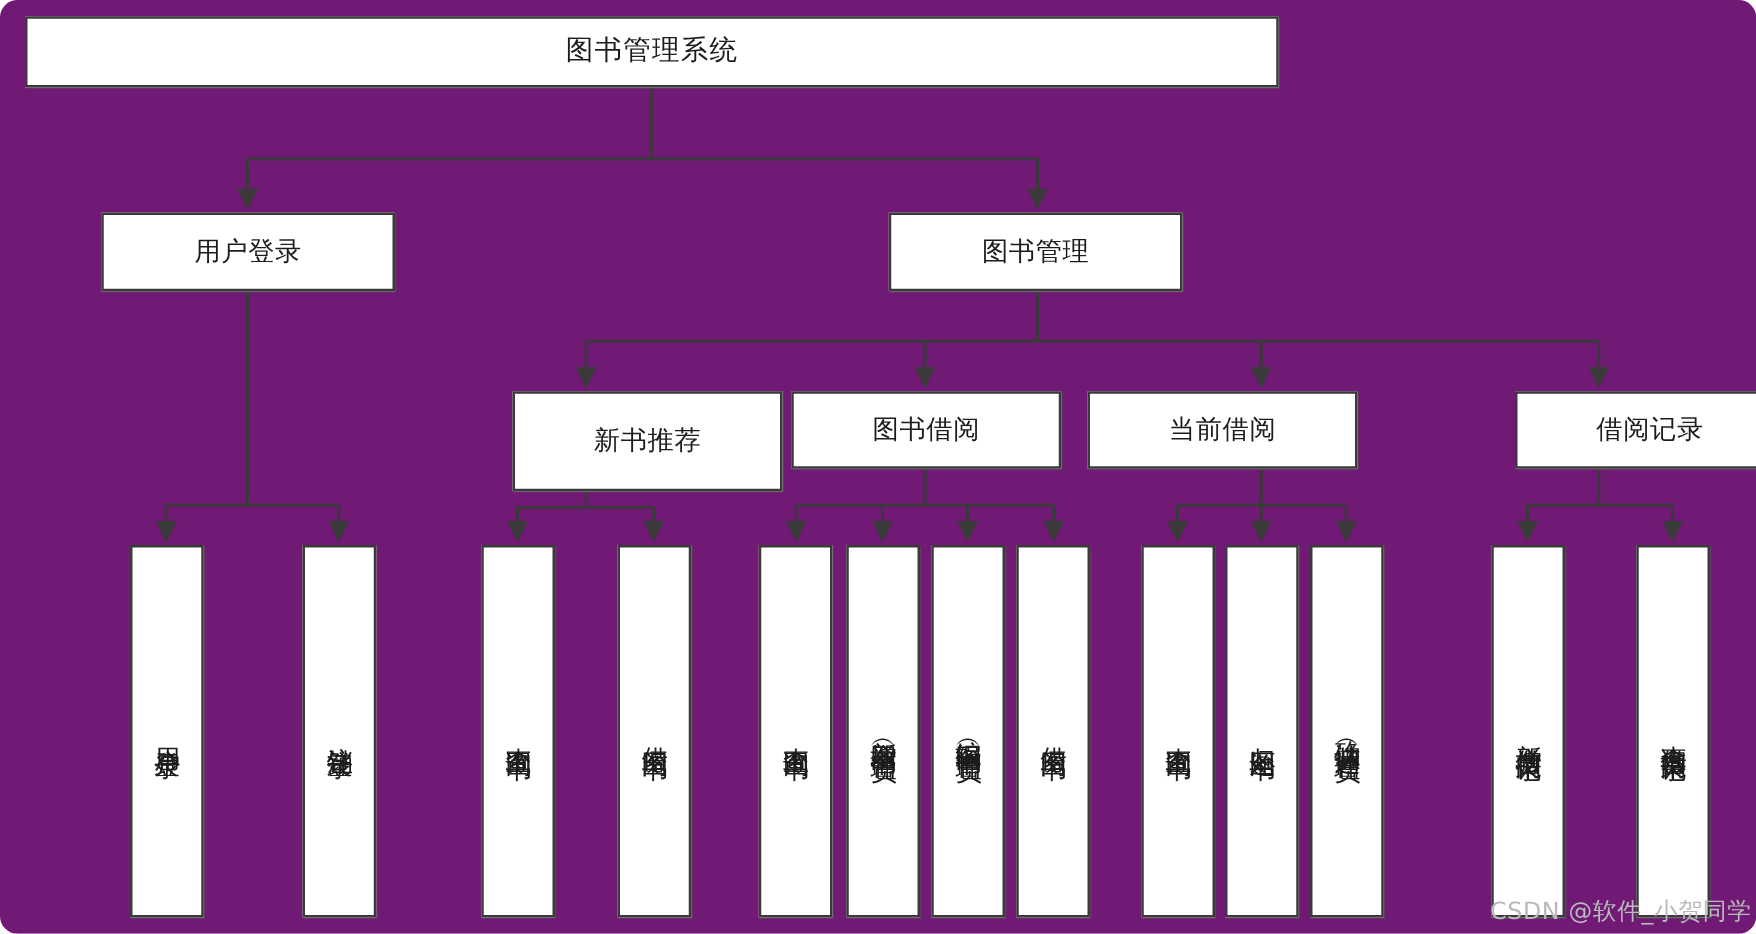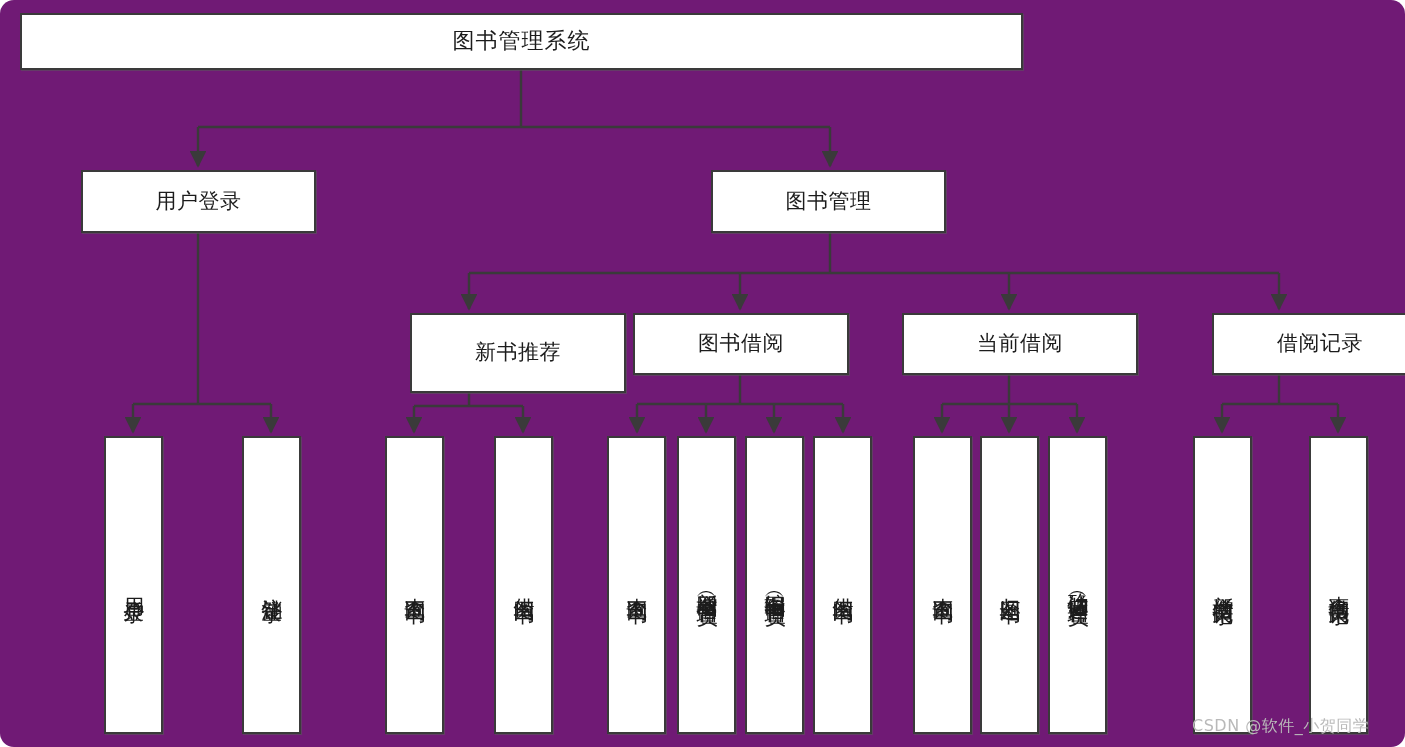--- a/index.html
+++ b/index.html
@@ -60,21 +60,21 @@
     font-size: 21px;
     writing-mode: vertical-rl;
     text-orientation: upright;
     line-height: 1.18;
     letter-spacing: 2px;
     max-height: 270px;
   }
   .watermark {
     position: absolute;
     color: #b9b9b9;
-    font-size: 16px;
+    font-size: 19px;
     letter-spacing: 0.5px;
     user-select: none;
     white-space: nowrap;
   }
 </style>
 </head>
 <body>
 
 <div id="diagram-root">
 
@@ -138,21 +138,21 @@
   <div class="node horiz" style="left:711px; top:170px; width:235px; height:63px;">
     <span class="node-label">图书管理</span>
   </div>
 
   <div class="node horiz" style="left:362px; top:313px; width:216px; height:80px;margin-left:48px;">
     <span class="node-label">新书推荐</span>
   </div>
   <div class="node horiz" style="left:633px; top:313px; width:216px; height:62px;justify-content:center;">
     <span class="node-label">图书借阅</span>
   </div>
-  <div class="node horiz" style="left:902px; top:313px; width:236px; height:62px;">
+  <div class="node horiz" style="left:870px; top:313px; width:216px; height:62px;">
     <span class="node-label">当前借阅</span>
   </div>
   <div class="node horiz" style="left:1212px; top:313px; width:216px; height:62px;">
     <span class="node-label">借阅记录</span>
   </div>
 
   <div class="node vert" style="left:104px; top:436px; width:59px; height:298px;">
     <span class="node-label">用户登录</span>
   </div>
   <div class="node vert" style="left:242px; top:436px; width:59px; height:298px;">

